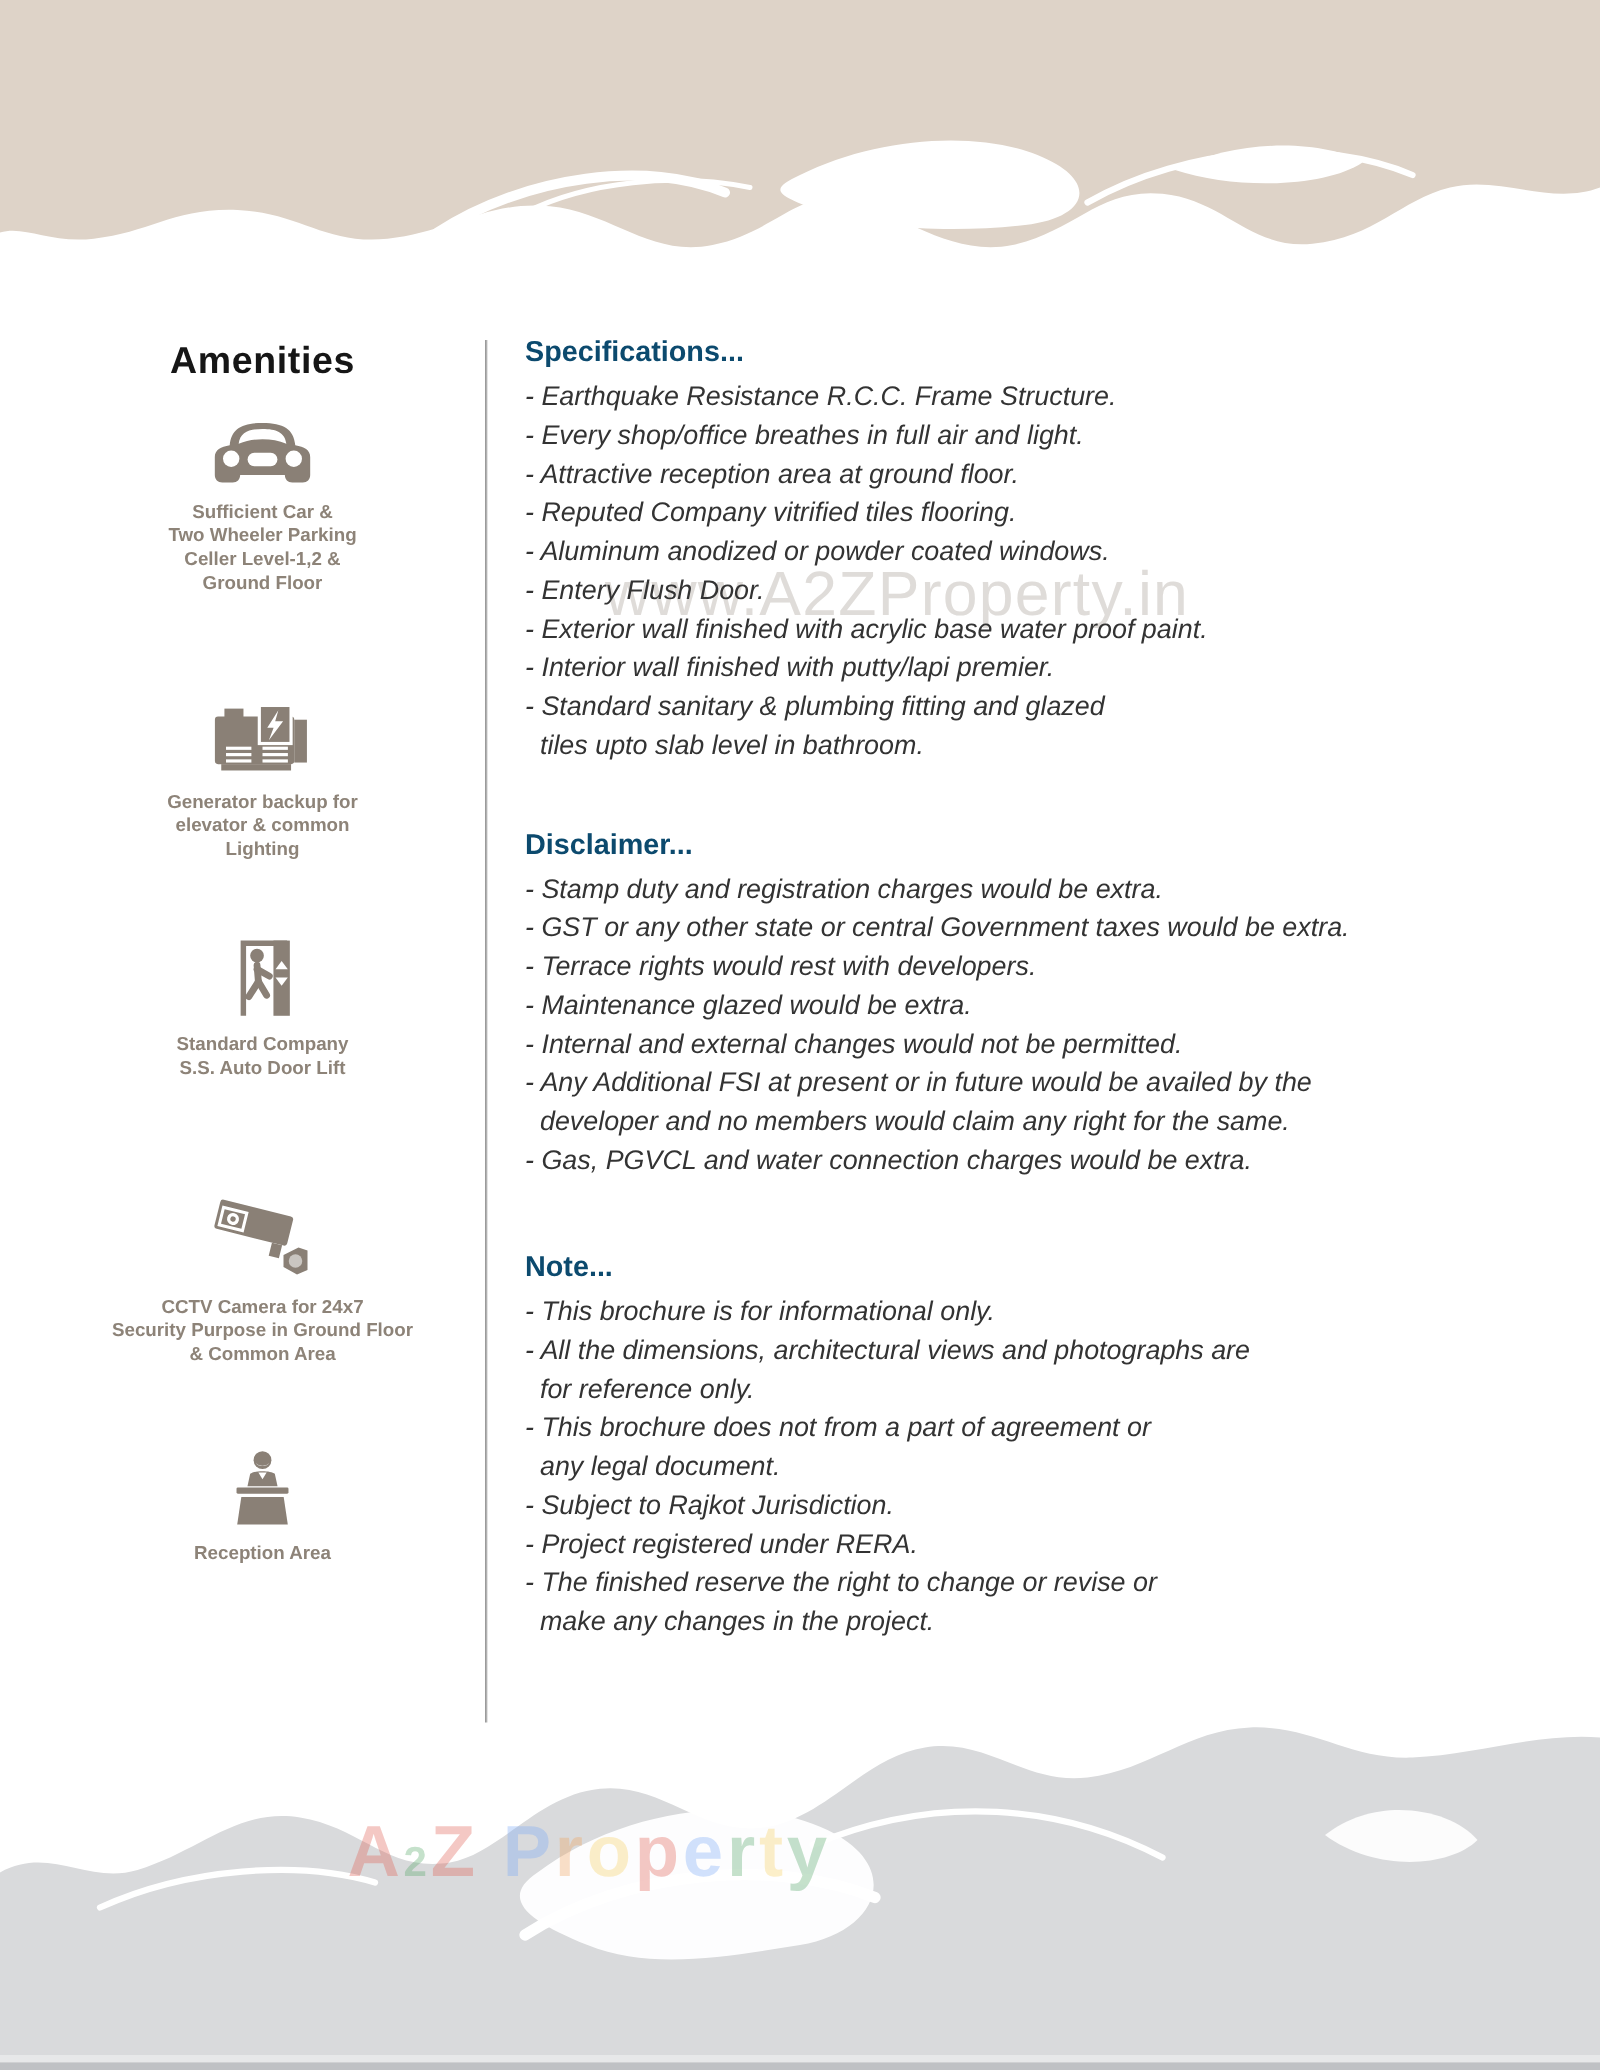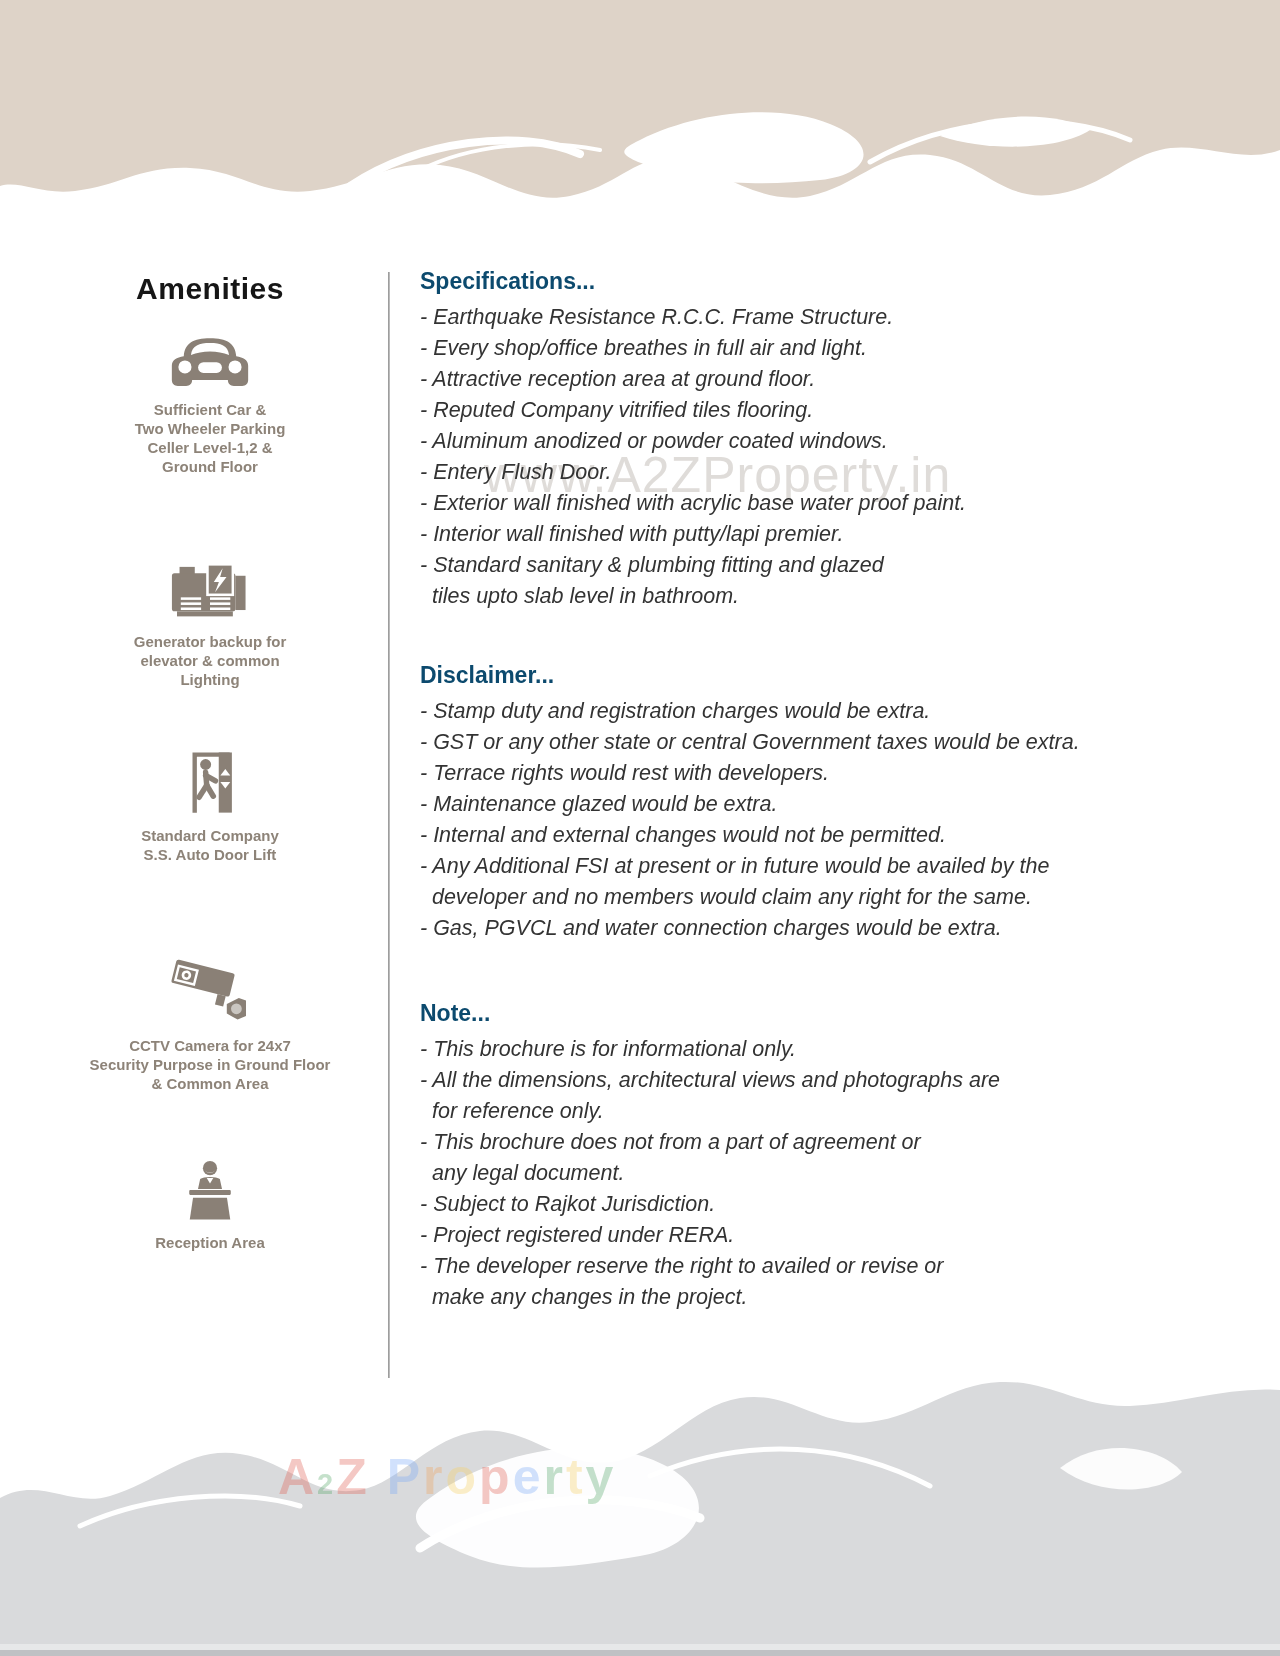--- a/index.html
+++ b/index.html
@@ -13,21 +13,21 @@
   .art.footer { top: 1376px; height: 280px; }
 
   
   .wm-mid {
     position: absolute; left: 452px; top: 446px;
     font-size: 50px; font-weight: normal; letter-spacing: 1px;
     color: #ccc7c2; opacity: 0.62; white-space: nowrap; z-index: 1; margin-left: 32px;
   }
   .wm-bottom {
     position: absolute; left: 278px; top: 1448px;
-    font-size: 50px; font-weight: bold; letter-spacing: 3px;
+    font-size: 58px; font-weight: bold; letter-spacing: 3px;
     opacity: 0.34; white-space: nowrap; z-index: 3;
   }
   .wm-bottom .wm-sub { font-size: 0.58em; }
 
   
   .amenities { position: absolute; left: 85px; top: 0; width: 250px; z-index: 2; }
   .am-title {
     position: absolute; left: 0; top: 272px; width: 250px;
     text-align: center; font-size: 30px; font-weight: 800; color: #161616;
     margin: 0; letter-spacing: 0.5px;
@@ -207,21 +207,21 @@
   <section class="sec" style="top:1000px">
     <h2>Note...</h2>
     <ul>
       <li>This brochure is for informational only.</li>
       <li>All the dimensions, architectural views and photographs are
   for reference only.</li>
       <li>This brochure does not from a part of agreement or
   any legal document.</li>
       <li>Subject to Rajkot Jurisdiction.</li>
       <li>Project registered under RERA.</li>
-      <li>The developer reserve the right to availed or revise or
+      <li>The finished reserve the right to change or revise or
   make any changes in the project.</li>
     </ul>
   </section>
 
   <svg class="art footer" viewBox="0 0 1280 280" preserveAspectRatio="none" aria-hidden="true">
     <path fill="#d9dadc" d="M0 122 C40 100 70 132 110 120 C160 105 190 70 240 78 C290 86 310 122 360 114 C400 107 430 60 480 55 C530 50 560 92 610 86 C660 80 690 30 740 22 C790 14 820 52 870 46 C920 40 950 8 1000 6 C1050 4 1080 32 1130 30 C1180 28 1230 10 1280 14 L1280 280 L0 280 Z"></path>
     <path fill="#ffffff" d="M430 122 C500 70 600 58 662 88 C724 118 702 170 640 180 C578 190 520 200 470 180 C420 160 400 142 430 122 Z" opacity="0.95"></path>
     <path stroke="#ffffff" stroke-width="9" fill="none" stroke-linecap="round" d="M420 172 C500 120 620 110 700 142"></path>
     <path stroke="#ffffff" stroke-width="5" fill="none" stroke-linecap="round" d="M650 100 C750 58 850 68 930 110"></path>
     <path fill="#ffffff" d="M1060 92 C1100 60 1160 70 1182 96 C1160 118 1100 122 1060 92 Z" opacity="0.9"></path>

